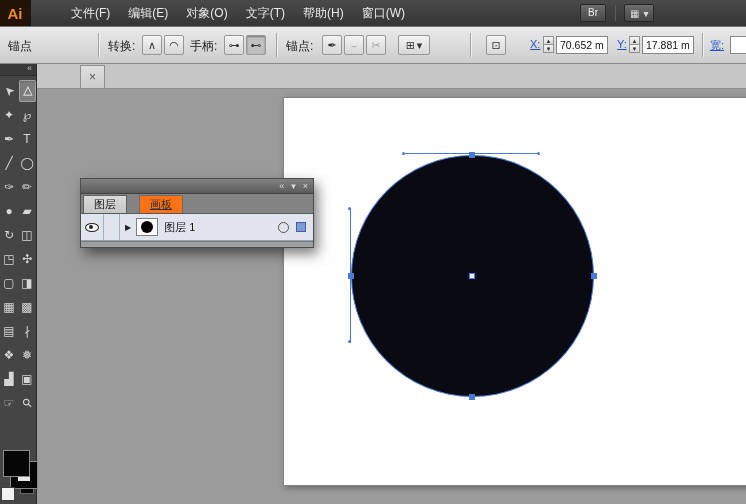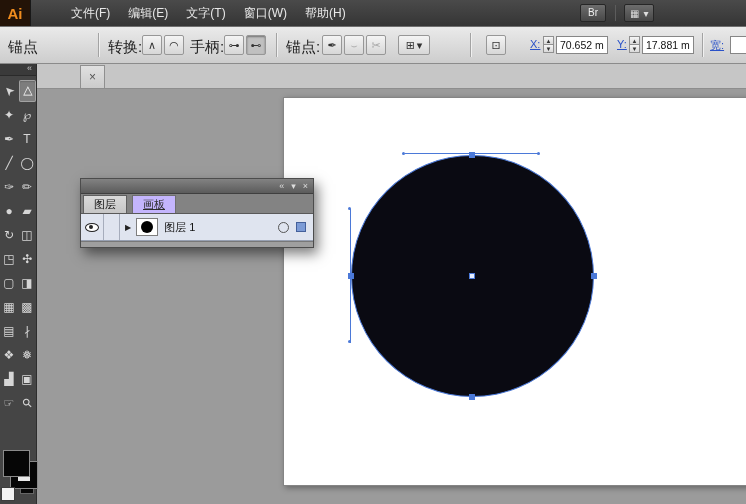--- a/index.html
+++ b/index.html
@@ -21,21 +21,21 @@
   .mb-sep{position:absolute;left:615px;top:5px;width:1px;height:16px;background:#5c5c5c;}
   .workspace-btn{position:absolute;left:624px;top:4px;height:18px;box-sizing:border-box;
           display:flex;align-items:center;gap:4px;padding:0 5px;
           background:linear-gradient(#6d6d6d,#474747);border:1px solid #262626;border-radius:2px;
           color:#ddd;font-size:10px;}
 
   
   .controlbar{position:absolute;top:26px;left:0;right:0;height:36px;
               background:linear-gradient(#eaeaea,#cdcdcd);
               border-top:1px solid #6f6f6f;border-bottom:1px solid #8b8b8b;z-index:25;}
-  .cb-label{position:absolute;top:11px;font-size:15px;color:#1c1c1c;white-space:nowrap;}
+  .cb-label{position:absolute;top:11px;font-size:12px;color:#1c1c1c;white-space:nowrap;}
   .cb-link{position:absolute;top:11px;font-size:11px;color:var(--link_blue,#2a52c8);
            text-decoration:underline;white-space:nowrap;}
   .cb-btn{position:absolute;top:8px;width:20px;height:20px;box-sizing:border-box;
           background:linear-gradient(#f4f4f4,#d7d7d7);border:1px solid #979797;border-radius:2px;
           font-size:11px;color:#333;display:flex;align-items:center;justify-content:center;}
   .cb-btn.pressed{background:#c0c0c0;box-shadow:inset 0 1px 2px rgba(0,0,0,.4);}
   .cb-btn.disabled{color:#a6a6a6;}
   .cb-btn.wide{width:32px;gap:2px;}
   .cb-sep{position:absolute;top:6px;width:1px;height:24px;background:#a3a3a3;box-shadow:1px 0 0 #f0f0f0;}
   .stepper{position:absolute;top:9px;display:flex;flex-direction:column;}
@@ -88,25 +88,25 @@
   .hdot{position:absolute;width:3px;height:3px;background:var(--selection_blue,#4b79d8);border-radius:50%;}
   .anchor{position:absolute;width:6px;height:6px;background:var(--selection_blue,#4b79d8);}
   .center-pt{position:absolute;left:433px;top:185px;width:6px;height:6px;box-sizing:border-box;
              background:#e6eeff;border:1px solid var(--selection_blue,#4b79d8);}
 
   
   .layers-panel{position:absolute;left:80px;top:178px;width:232px;background:#c2c2c2;
                 border:1px solid #4c4c4c;box-shadow:4px 6px 12px rgba(0,0,0,.5);z-index:40;}
   .lp-title{height:14px;background:linear-gradient(#828282,#5b5b5b);display:flex;align-items:center;
             justify-content:flex-end;gap:7px;padding:0 5px;color:#ddd;font-size:9px;border-bottom:1px solid #3f3f3f;}
-  .lp-tabs{height:19px;background:#838383;display:flex;align-items:flex-end;padding-left:2px;gap:5px;
+  .lp-tabs{height:19px;background:#838383;display:flex;align-items:flex-end;padding-left:2px;gap:12px;
            border-bottom:1px solid #595959;}
   .lp-tab{height:18px;box-sizing:border-box;padding:0 10px;font-size:11px;line-height:17px;white-space:nowrap;}
   .lp-tab.active{background:linear-gradient(#dadada,#c6c6c6);color:#111;border:1px solid #5f5f5f;border-bottom:none;}
-  .lp-tab.inactive{background:#c4b5fd;color:#2d2d2d;border:1px solid #6e6e6e;border-bottom:none;text-decoration:underline;}
+  .lp-tab.inactive{background:#f97316;color:#2d2d2d;border:1px solid #6e6e6e;border-bottom:none;text-decoration:underline;}
   .lp-row{height:26px;background:var(--panel_row,#dfe4ef);display:flex;align-items:center;
           border-bottom:1px solid #97a0b2;}
   .lp-eye-cell{width:22px;height:100%;border-right:1px solid #a6adbc;display:flex;align-items:center;justify-content:center;}
   .eye{width:12px;height:7px;border:1px solid #222;border-radius:50%;background:#fff;position:relative;}
   .eye::after{content:"";position:absolute;left:3px;top:1px;width:4px;height:4px;background:#222;border-radius:50%;}
   .lp-lock-cell{width:15px;height:100%;border-right:1px solid #a6adbc;}
   .lp-expand{font-size:8px;color:#222;margin:0 5px;}
   .lp-thumb{width:22px;height:18px;background:#fff;border:1px solid #7e7e7e;display:flex;
             align-items:center;justify-content:center;box-sizing:border-box;}
   .thumb-circle{width:12px;height:12px;background:#000;border-radius:50%;}
@@ -118,23 +118,24 @@
 </head>
 <body>
 
 <div id="app" data-name="illustrator-window">
 
   <div class="menubar" data-name="menu-bar">
     <div class="logo" data-name="app-logo">Ai</div>
     <div id="menu-items" data-name="menu-items" style="display:flex;margin-left:31px;">
         <span class="menu-item" data-name="menu-item-file">文件(F)</span>
         <span class="menu-item" data-name="menu-item-edit">编辑(E)</span>
+        <span class="menu-item" data-name="menu-item-object">对象(O)</span>
         <span class="menu-item" data-name="menu-item-type">文字(T)</span>
+        <span class="menu-item" data-name="menu-item-help">帮助(H)</span>
         <span class="menu-item" data-name="menu-item-window">窗口(W)</span>
-        <span class="menu-item" data-name="menu-item-help">帮助(H)</span>
       </div>
     <div class="br-btn" data-name="bridge-button">Br</div>
     <div class="mb-sep" data-name="menubar-separator"></div>
     <div class="workspace-btn" data-name="workspace-switcher">
       <span data-name="workspace-icon">▦</span>
       <span data-name="chevron-down-icon">▾</span>
     </div>
   </div>
 
   <div class="controlbar" data-name="control-bar">

